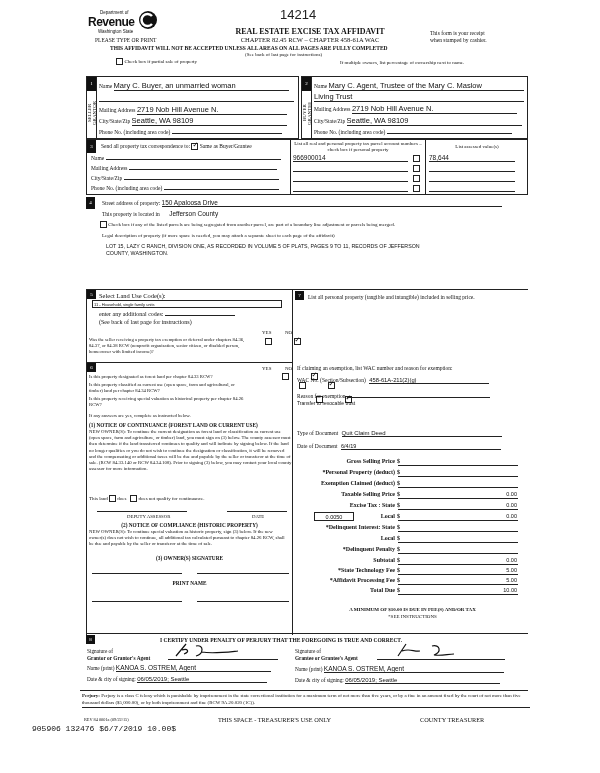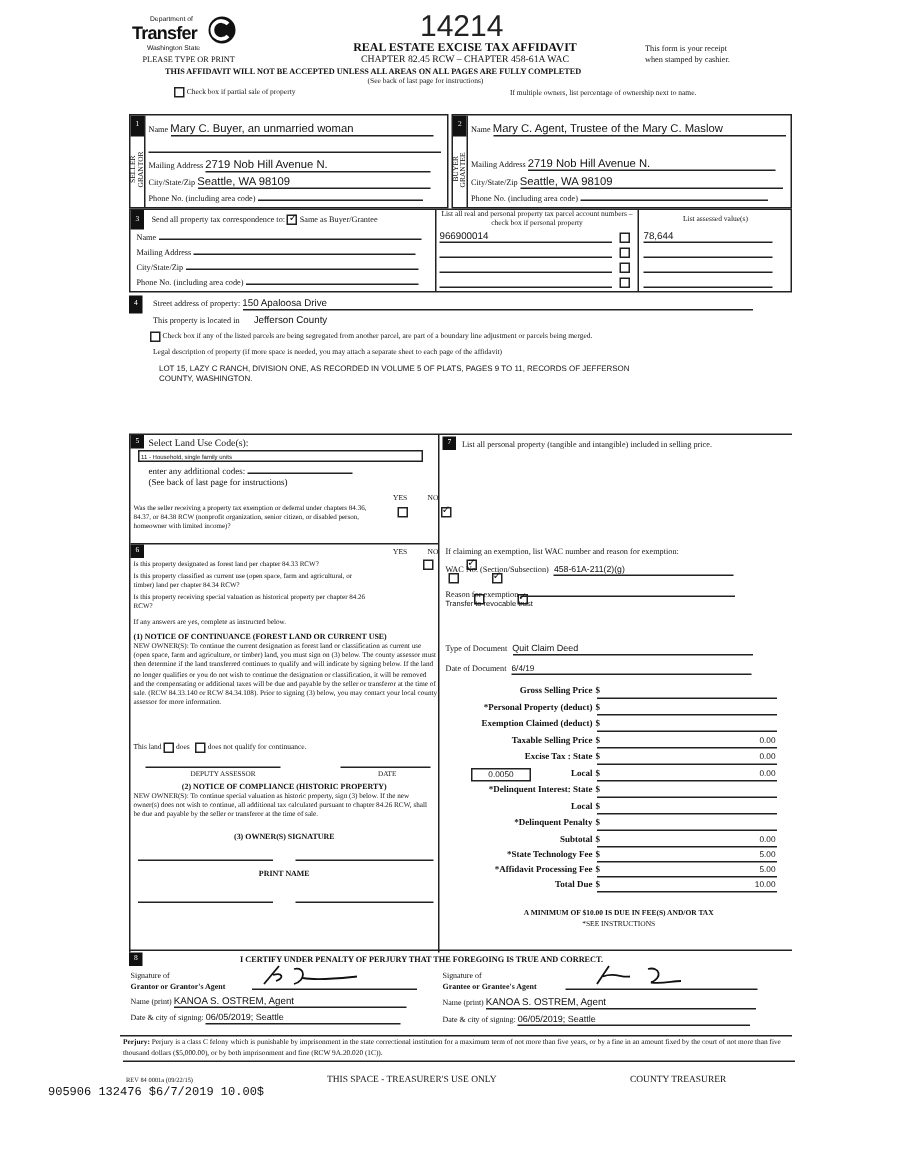--- a/index.html
+++ b/index.html
@@ -20,28 +20,28 @@
   .money-row .ml { position: absolute; right: 130px; text-align: right; white-space: nowrap; font-weight: bold; }
   .money-row .line { position: absolute; left: 98px; width: 120px; border-bottom: 1px solid #222; height: 8px; }
   .money-row .dollar { position: absolute; left: 97px; font-weight: bold; }
   .money-row .amt { position: absolute; right: 8px; font-family: "Liberation Sans", sans-serif; font-size: 5.5px; }
 </style>
 </head>
 <body>
 
 <div class="abs" style="left:88px;top:10px;width:70px;height:30px;">
   <div style="position:absolute;left:12px;top:0;font-family:'Liberation Sans',sans-serif;font-size:4.5px;">Department of</div>
-  <div style="position:absolute;left:0;top:5px;font-family:'Liberation Sans',sans-serif;font-size:12px;font-weight:bold;letter-spacing:-0.5px;">Transfer</div>
+  <div style="position:absolute;left:0;top:5px;font-family:'Liberation Sans',sans-serif;font-size:12px;font-weight:bold;letter-spacing:-0.5px;">Revenue</div>
   <div style="position:absolute;left:10px;top:19px;font-family:'Liberation Sans',sans-serif;font-size:4.5px;">Washington State</div>
   <svg style="position:absolute;left:50px;top:0;" width="20" height="20" viewBox="0 0 20 20">
       <circle cx="10" cy="10" r="9" fill="#111"></circle>
       <path d="M14 6 A6 6 0 1 0 14 14" stroke="#fff" stroke-width="2.5" fill="none"></path>
     </svg>
 </div>
-<div class="abs hand" style="left:280px;top:7px;font-size:20px;font-family:'Liberation Sans',sans-serif;font-weight:300;">14214</div>
+<div class="abs hand" style="left:280px;top:7px;font-size:13px;font-family:'Liberation Sans',sans-serif;font-weight:300;">14214</div>
 <div class="abs" style="left:200px;top:27px;width:220px;text-align:center;font-size:8px;font-weight:bold;">REAL ESTATE EXCISE TAX AFFIDAVIT</div>
 <div class="abs" style="left:95px;top:37px;font-size:5.5px;">PLEASE TYPE OR PRINT</div>
 <div class="abs" style="left:200px;top:36px;width:220px;text-align:center;font-size:6.5px;">CHAPTER 82.45 RCW – CHAPTER 458-61A WAC</div>
 <div class="abs" style="left:430px;top:30px;font-size:5.5px;">This form is your receipt</div>
 <div class="abs" style="left:430px;top:37px;font-size:5.5px;">when stamped by cashier.</div>
 <div class="abs" style="left:110px;top:45px;font-size:5.5px;font-weight:bold;">THIS AFFIDAVIT WILL NOT BE ACCEPTED UNLESS ALL AREAS ON ALL PAGES ARE FULLY COMPLETED</div>
 <div class="abs" style="left:245px;top:52px;font-size:5px;">(See back of last page for instructions)</div>
 
 <div class="row" style="left:116px;top:58px;">
   <span class="cb"></span>
@@ -72,20 +72,23 @@
   </div>
 </div>
 
 <div class="abs box" style="left:301px;top:76px;width:227px;height:63px;border-width:1.5px;">
   <div class="badge" style="left:0;top:0;width:9px;height:14px;line-height:14px;">2</div>
   <div class="vtext" style="position:absolute;left:0;top:16px;width:9px;height:40px;">BUYER GRANTEE</div>
   <div style="position:absolute;left:9px;top:0;bottom:0;border-left:1px solid #222;"></div>
   <div class="row lbl" style="left:12px;top:4px;">
     <span>Name</span>
     <span class="val ul" style="display:inline-block;width:195px;">Mary C. Agent, Trustee of the Mary C. Maslow</span>
+  </div>
+  <div class="row" style="left:12px;top:15px;width:210px;">
+    <span class="val ul" style="display:inline-block;width:210px;">Living Trust</span>
   </div>
   <div class="row lbl" style="left:12px;top:27px;">
     <span>Mailing Address</span>
     <span class="val ul" style="display:inline-block;width:165px;">2719 Nob Hill Avenue N.</span>
   </div>
   <div class="row lbl" style="left:12px;top:39px;">
     <span>City/State/Zip</span>
     <span class="val ul" style="display:inline-block;width:175px;">Seattle, WA 98109</span>
   </div>
   <div class="row lbl" style="left:12px;top:51px;">

